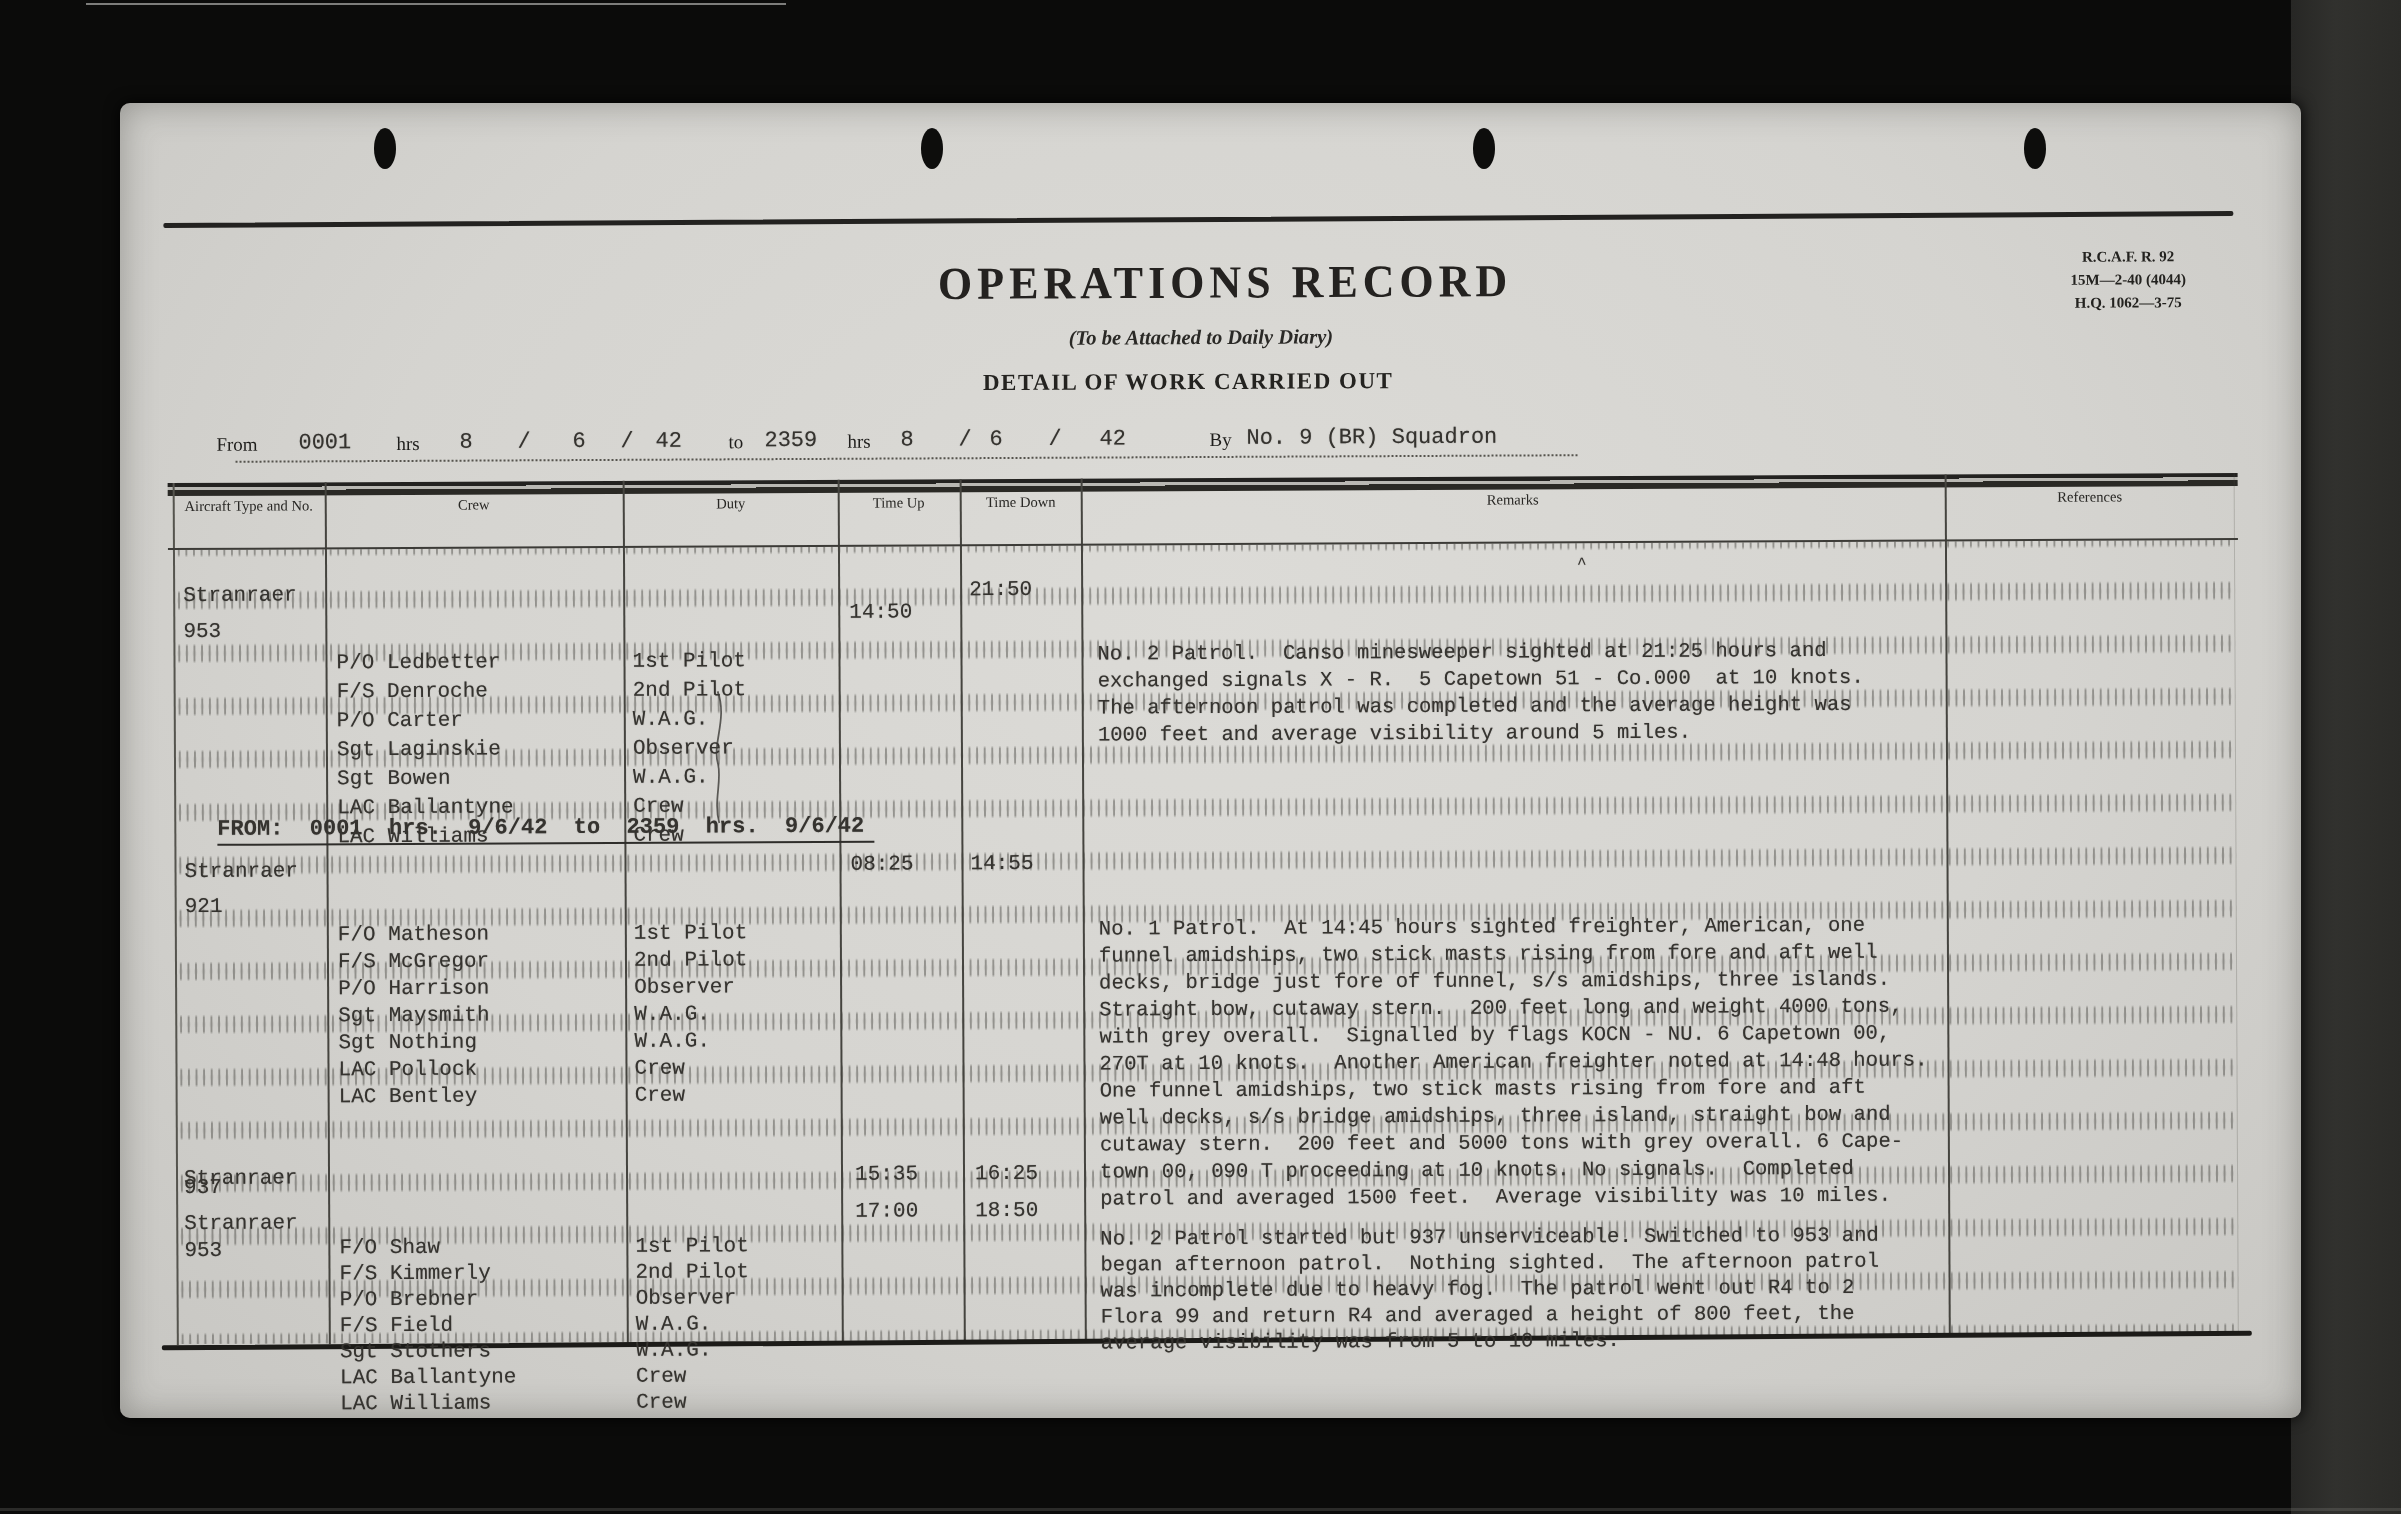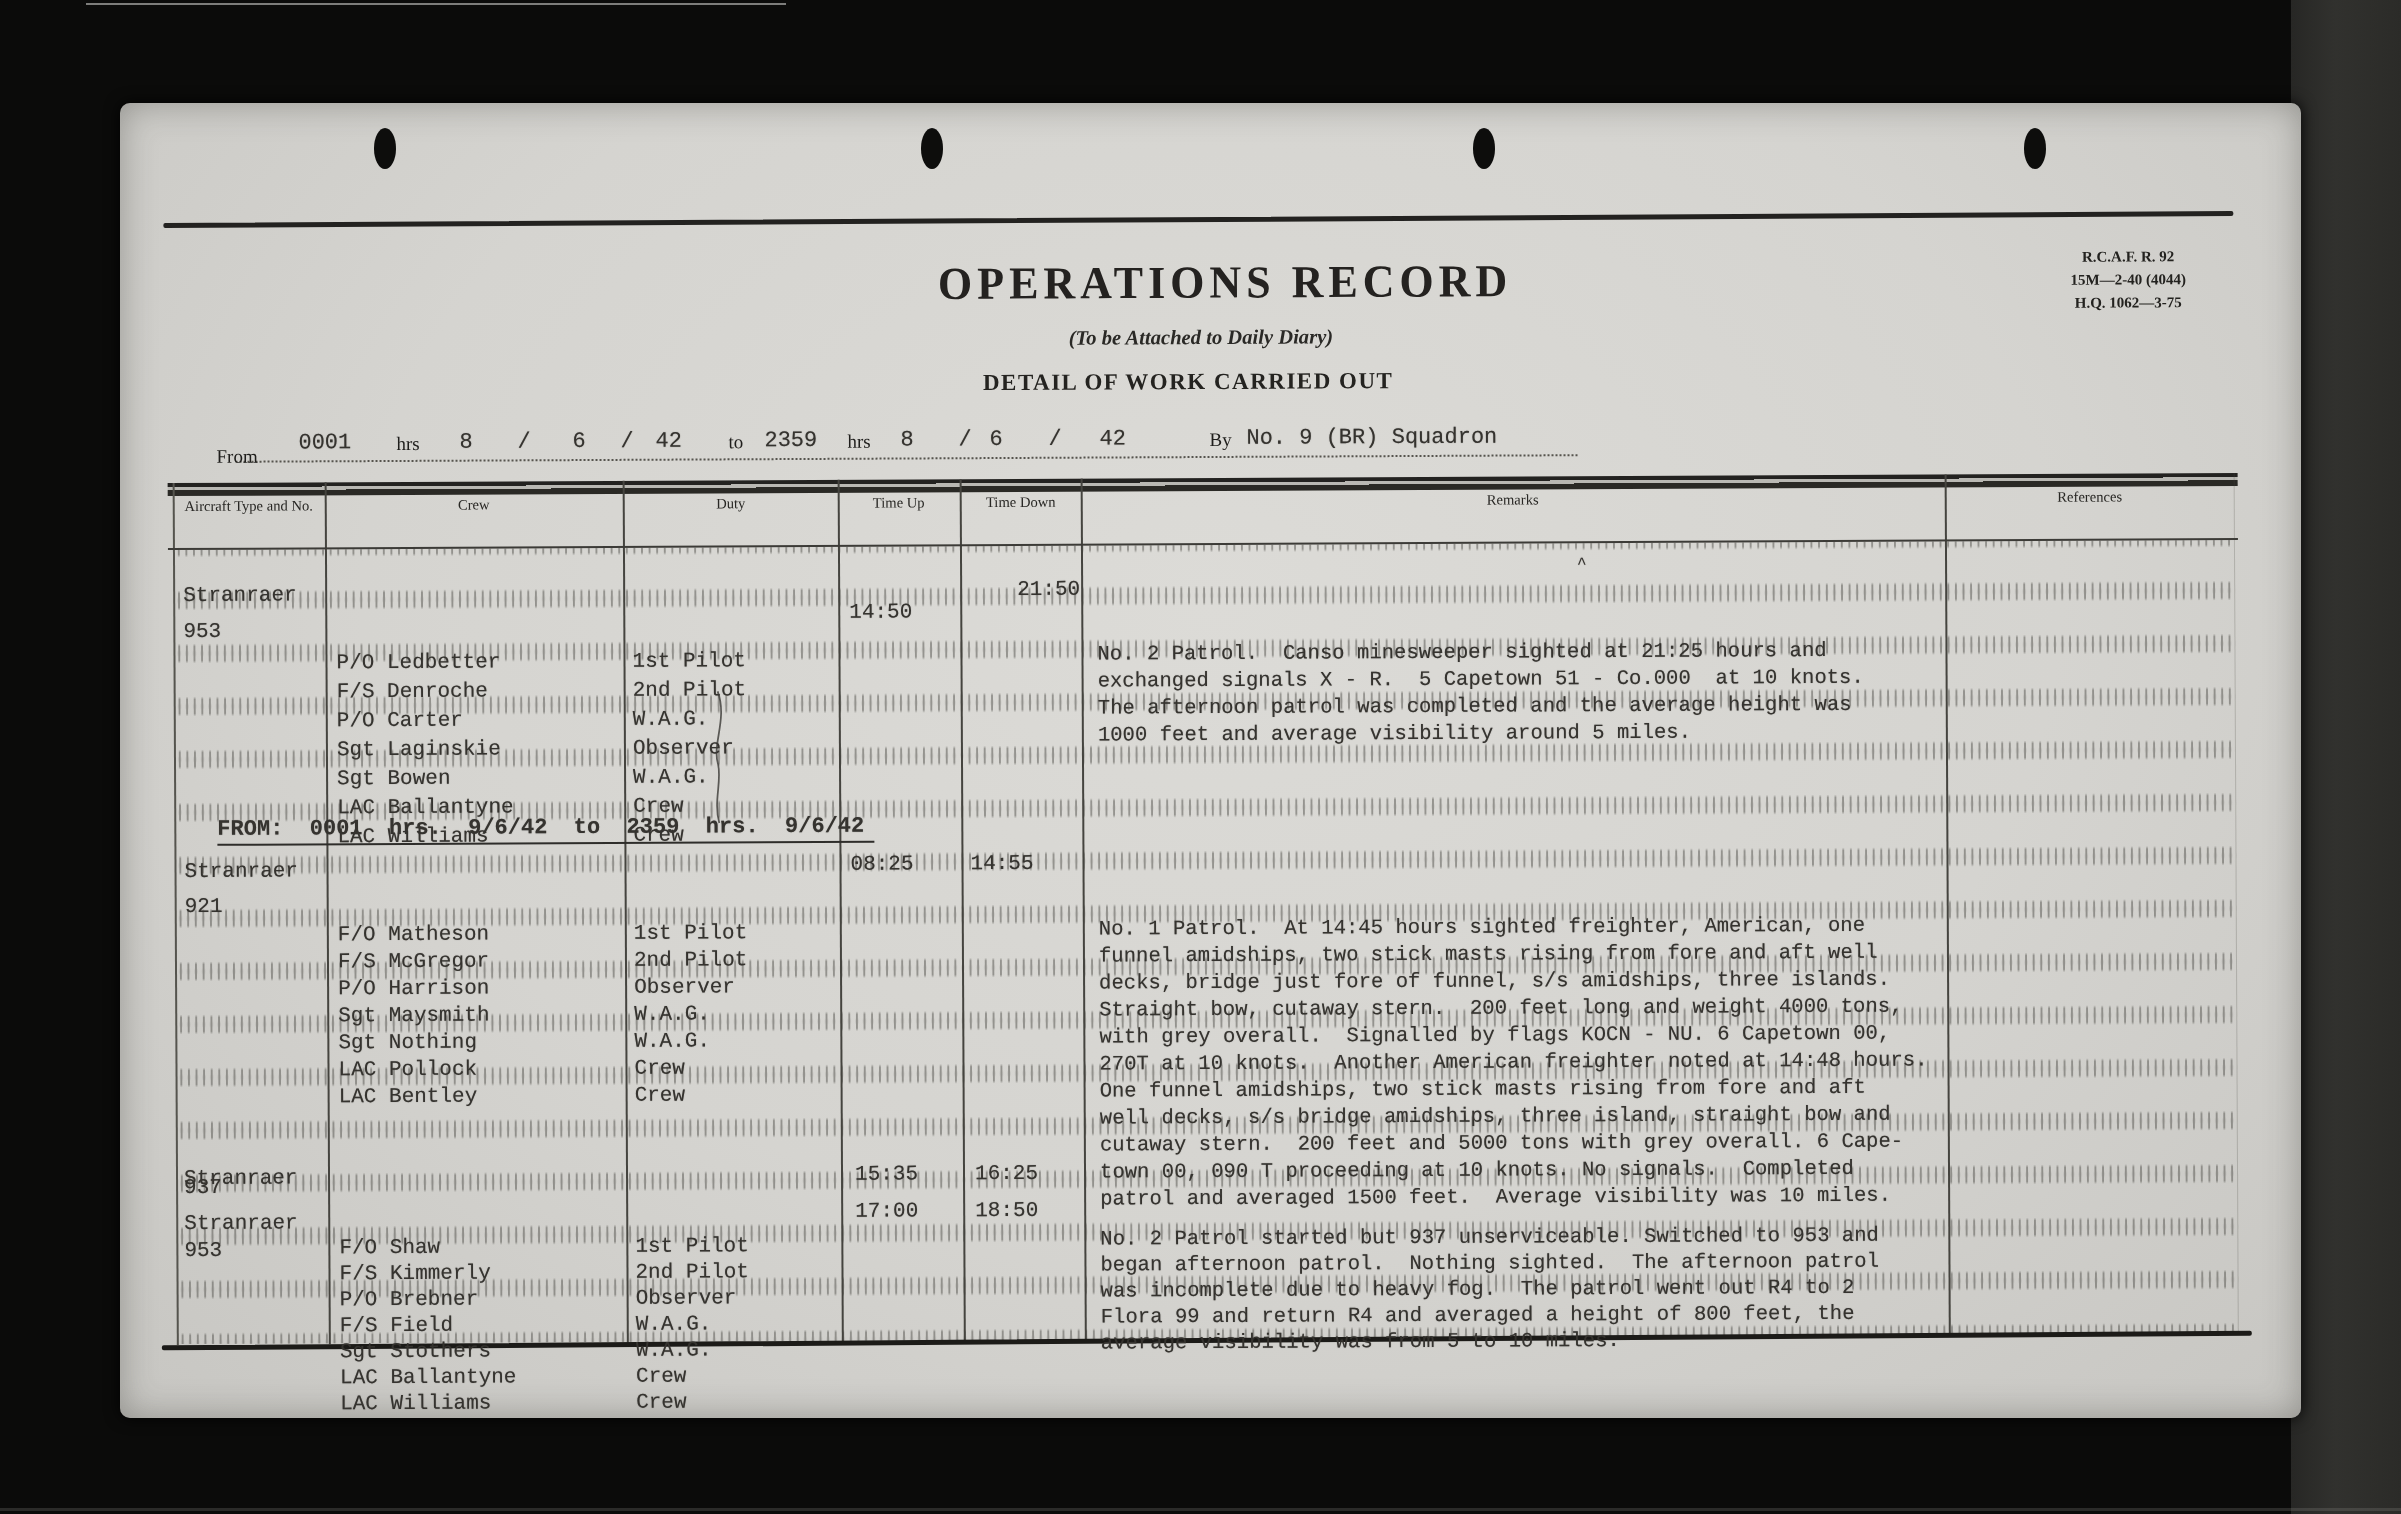--- a/index.html
+++ b/index.html
@@ -87,21 +87,21 @@
       <div class="section-heading printed">DETAIL OF WORK CARRIED OUT</div>
 
       <div class="form-refs printed">
 
       <div>R.C.A.F. R. 92</div>
           <div>15M—2-40 (4044)</div>
           <div>H.Q. 1062—3-75</div>
         </div>
 
       <div class="period-underline"></div>
-      <span class="pl printed" style="left:98px;margin-top:12px;">From</span>
+      <span class="pl printed" style="left:98px;">From</span>
       <span class="pt typed" style="left:180px;">0001</span>
       <span class="pl printed" style="left:278px;">hrs</span>
       <span class="pt typed" style="left:341px;">8</span>
       <span class="pt typed" style="left:399px;">/</span>
       <span class="pt typed" style="left:454px;">6</span>
       <span class="pt typed" style="left:502px;">/</span>
       <span class="pt typed" style="left:537px;">42</span>
       <span class="pl printed" style="left:610px;">to</span>
       <span class="pt typed" style="left:646px;">2359</span>
       <span class="pl printed" style="left:729px;">hrs</span>
@@ -136,21 +136,21 @@
 
       <span class="ac typed" style="left:64px;top:476px;">Stranraer</span>
       <span class="ac typed" style="left:64px;top:512px;">953</span>
       <div class="cell-lines lh57 fs42 typed" style="left:217px;top:475px;">
         
       <div>P/O Ledbetter</div><div>F/S Denroche</div><div>P/O Carter</div><div>Sgt Laginskie</div><div>Sgt Bowen</div><div>LAC Ballantyne</div><div>LAC Williams</div></div>
       <div class="cell-lines lh57 fs42 typed" style="left:513px;top:475px;">
         
       <div>1st Pilot</div><div>2nd Pilot</div><div>W.A.G.</div><div>Observer</div><div>W.A.G.</div><div>Crew</div><div>Crew</div></div>
       <span class="tm typed" style="left:730px;top:474px;margin-top:22px;">14:50</span>
-      <span class="tm typed" style="left:898px;top:474px;">21:50</span>
+      <span class="tm typed" style="left:850px;top:474px;">21:50</span>
       <div class="cell-lines lh53 fs41 typed" style="left:978px;top:470px;">
         
       <div>No. 2 Patrol.  Canso minesweeper sighted at 21:25 hours and</div><div>exchanged signals X - R.  5 Capetown 51 - Co.000  at 10 knots.</div><div>The afternoon patrol was completed and the average height was</div><div>1000 feet and average visibility around 5 miles.</div></div>
       <span class="caret typed">^</span>
 
       <span class="from-note typed typed-strong">FROM:  0001  hrs.  9/6/42  to  2359  hrs.  9/6/42</span>
 
       <span class="ac typed" style="left:64px;top:752px;">Stranraer</span>
       <span class="ac typed" style="left:64px;top:787px;">921</span>
       <div class="cell-lines lh53 fs42 typed" style="left:217px;top:747px;">

